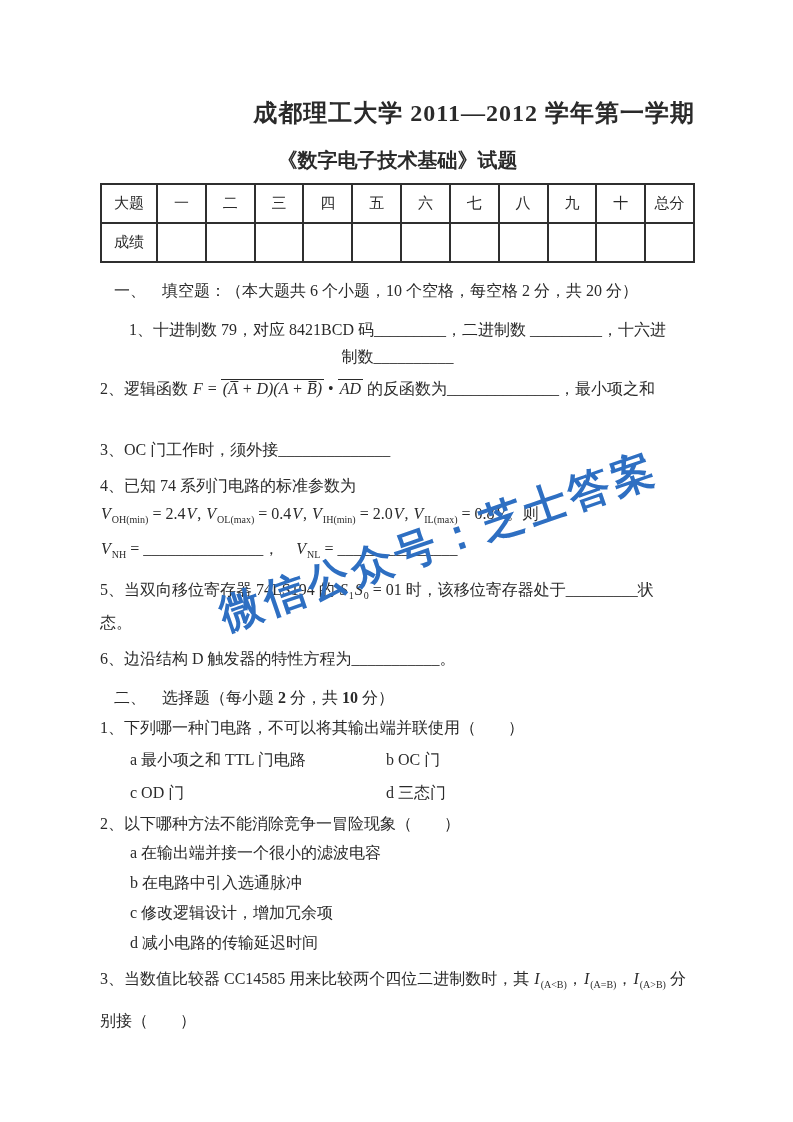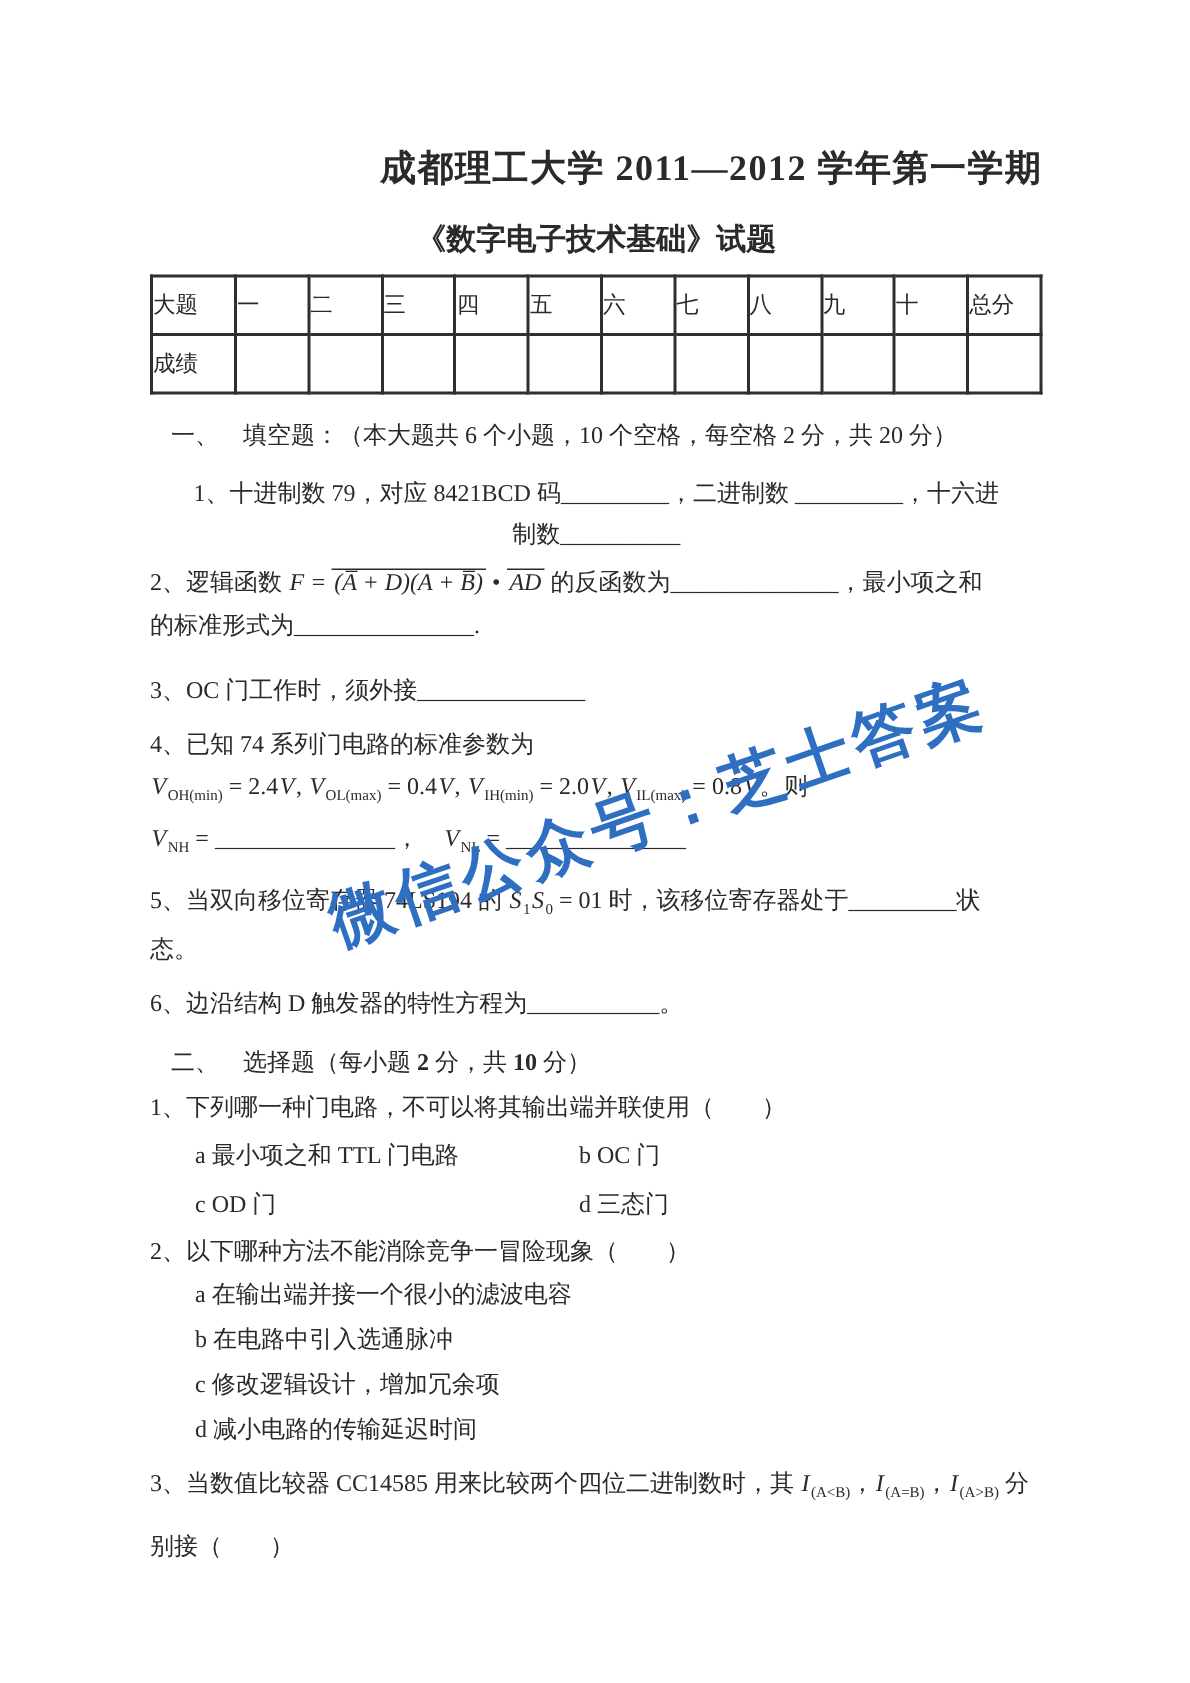--- a/index.html
+++ b/index.html
@@ -13,32 +13,32 @@
     overflow:hidden;
     margin:0 auto;
   }
   .content { position:absolute; inset:0; padding:96px 98px 0 100px; }
 
   .title1 { text-align:right; font-size:24px; font-weight:bold; line-height:34px; letter-spacing:1px; }
   .title2 { text-align:center; font-size:20px; font-weight:bold; line-height:32px; margin-top:14px; margin-bottom:7px; }
 
   table.score { width:100%; border-collapse:collapse; table-layout:fixed; }
   table.score td {
-    border:2px solid #2f2f2f; height:39px; text-align:left;
+    border:2px solid #2f2f2f; height:39px; text-align:center;
     font-size:15px; color:#2a2a2a; overflow:hidden;
   }
   table.score td.firstcol { width:56px; }
 
   .body-text { font-size:16px; line-height:27px; }
   .nowrap { white-space:nowrap; }
 
   .s1-heading { margin-top:14px; margin-bottom:12px; padding-left:14px; }
   .q1 { margin-bottom:4px;text-align:center; }
   .q2 .formula-line { line-height:30px; }
-  .q2 { margin-bottom:16px; }
+  .q2 { margin-bottom:32px; }
   .q3 { margin-bottom:9px; }
   .q4 .params-line { line-height:29px; }
   .q4 .blanks-line { line-height:29px; }
   .q4 { margin-bottom:7px; }
   .q5 { margin-bottom:9px; }
   .q6 { margin-bottom:0; }
 
   .s2-heading { margin-top:12px; margin-bottom:3px; padding-left:14px; }
   .s2-stem { line-height:27px; }
   .opt-row { padding-left:30px; margin-top:4px; line-height:29px; }
@@ -117,21 +117,20 @@
 
       <div class="s1-heading nowrap">一、　填空题：（本大题共 6 个小题，10 个空格，每空格 2 分，共 20 分）</div>
 
       <div class="q1">
         <div class="nowrap">1、十进制数 79，对应 8421BCD 码_________，二进制数 _________，十六进</div>
         <div>制数__________</div>
       </div>
 
       <div class="q2">
         <div class="formula-line nowrap"><span class="seg-plain">2、逻辑函数 </span><span class="seg-var">F</span><span class="seg-plain"> = </span><span class="seg-bar">(A̅ + D)(A + B̅)</span><span class="seg-plain"> • </span><span class="seg-bar">AD</span><span class="seg-plain"> 的反函数为______________，最小项之和</span></div>
-        <div>的标准形式为_______________.</div>
       </div>
 
       <div class="q3">3、OC 门工作时，须外接______________</div>
 
       <div class="q4">
         <div>4、已知 74 系列门电路的标准参数为</div>
         <div class="params-line nowrap"><span class="seg-var">V</span><span class="seg-sub">OH(min)</span><span class="seg-plain"> = 2.4</span><span class="seg-var">V</span><span class="seg-plain">, </span><span class="seg-var">V</span><span class="seg-sub">OL(max)</span><span class="seg-plain"> = 0.4</span><span class="seg-var">V</span><span class="seg-plain">, </span><span class="seg-var">V</span><span class="seg-sub">IH(min)</span><span class="seg-plain"> = 2.0</span><span class="seg-var">V</span><span class="seg-plain">, </span><span class="seg-var">V</span><span class="seg-sub">IL(max)</span><span class="seg-plain"> = 0.8</span><span class="seg-var">V</span><span class="seg-plain">。则</span></div>
         <div class="blanks-line nowrap"><span class="seg-var">V</span><span class="seg-sub">NH</span><span class="seg-plain"> = _______________，　</span><span class="seg-var">V</span><span class="seg-sub">NL</span><span class="seg-plain"> = _______________</span></div>
       </div>
 

